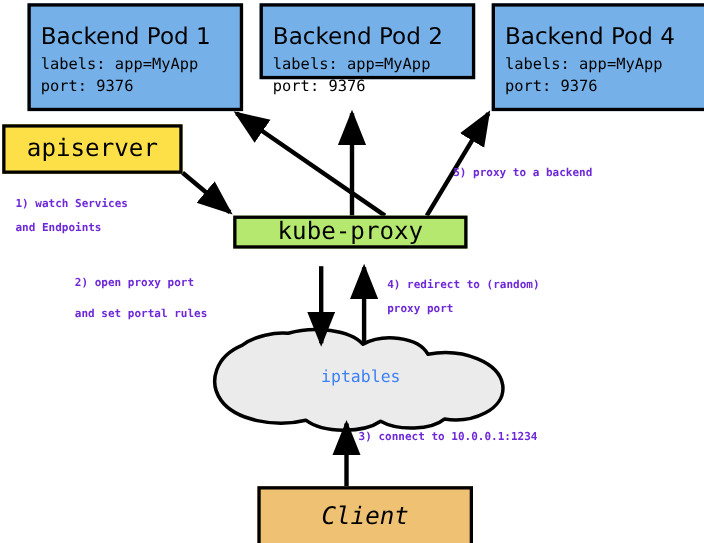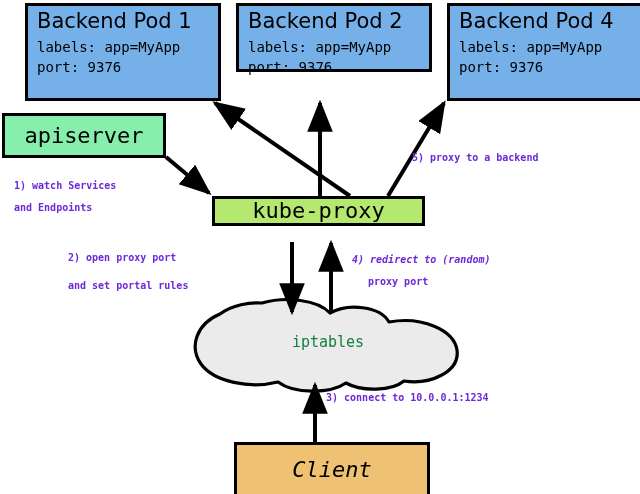--- a/index.html
+++ b/index.html
@@ -6,41 +6,41 @@
   html,body{margin:0;padding:0;background:#ffffff;}
   body{width:640px;height:494px;overflow:hidden;
        font-family:"DejaVu Sans Mono","Liberation Mono",monospace;}
   #stage{position:relative;width:640px;height:494px;background:#fff;}
   #stage > svg#edges{position:absolute;left:0;top:0;width:640px;height:494px;}
 
   .node{position:absolute;box-sizing:border-box;border:3px solid #000;
         display:flex;flex-direction:column;justify-content:center;}
   .node.center{align-items:center;}
 
-  .pod{background:#76b0e8;padding:0 8px 6px 8px;justify-content:flex-start;}
+  .pod{background:#76b0e8;padding:12px 8px 6px 8px;justify-content:flex-start;}
   .pod .pod-title{font-size:21px;line-height:26px;color:#000;
         font-family:"DejaVu Sans","Liberation Sans",sans-serif;
         letter-spacing:0px;margin:2px 0 3px 1px;}
   .pod .pod-line{font-size:14px;line-height:20px;color:#000;
         font-family:"DejaVu Sans Mono","Liberation Mono",monospace;margin-left:1px;}
 
-  .apiserver{background:#86efac;}
+  .apiserver{background:#fde047;}
   .apiserver .lbl{font-size:22px;line-height:26px;text-align:center;
         font-family:"DejaVu Sans Mono","Liberation Mono",monospace;color:#000;}
 
   .kubeproxy{background:#b5e86e;}
   .kubeproxy .lbl{font-size:22px;line-height:26px;text-align:center;
         font-family:"DejaVu Sans Mono","Liberation Mono",monospace;color:#000;}
 
   .client{background:#efc173;}
   .client .lbl{font-size:22px;line-height:26px;text-align:center;
         font-family:"DejaVu Sans Mono","Liberation Mono",monospace;color:#000;}
 
   .cloud-label{position:absolute;left:193px;top:332px;width:270px;text-align:center;
-        font-size:15px;line-height:20px;color:#15803d;
+        font-size:15px;line-height:20px;color:#3b82f6;
         font-family:"DejaVu Sans Mono","Liberation Mono",monospace;}
 
   .step{position:absolute;font-size:10px;line-height:20px;color:#6d28d9;
         font-weight:bold;white-space:pre;
         font-family:"DejaVu Sans Mono","Liberation Mono",monospace;}
 </style>
 </head>
 <body>
 
 <div id="stage">
@@ -113,18 +113,18 @@
   </div>
 
   <div class="step" style="left:14px;top:176px;">1) watch Services</div>
   <div class="step" style="left:14px;top:198px;">and Endpoints</div>
 
   <div class="step" style="left:68px;top:248px;">2) open proxy port</div>
   <div class="step" style="left:68px;top:276px;">and set portal rules</div>
 
   <div class="step" style="left:326px;top:388px;text-align:right;">3) connect to 10.0.0.1:1234</div>
 
-  <div class="step" style="left:352px;top:250px;font-style:italic;">4) redirect to (random)</div>
-  <div class="step" style="left:368px;top:272px;">proxy port</div>
+  <div class="step" style="left:352px;top:250px;">4) redirect to (random)</div>
+  <div class="step" style="left:352px;top:272px;">proxy port</div>
 
   <div class="step" style="left:412px;top:148px;">5) proxy to a backend</div>
 
 </div>
 
 </body></html>

